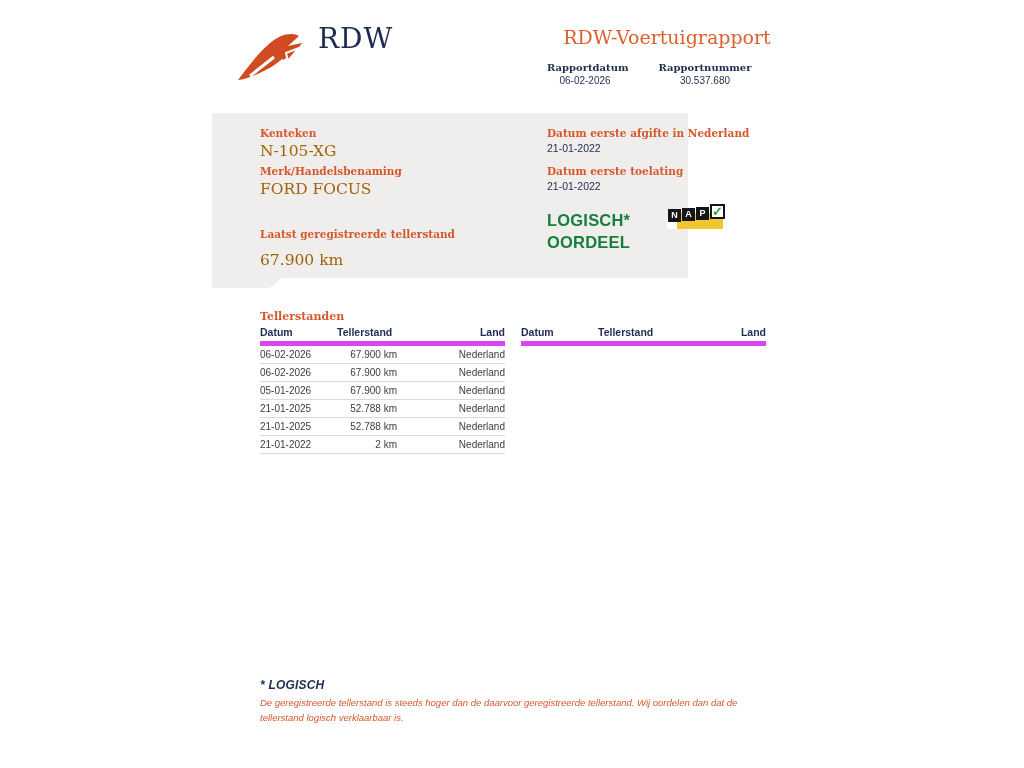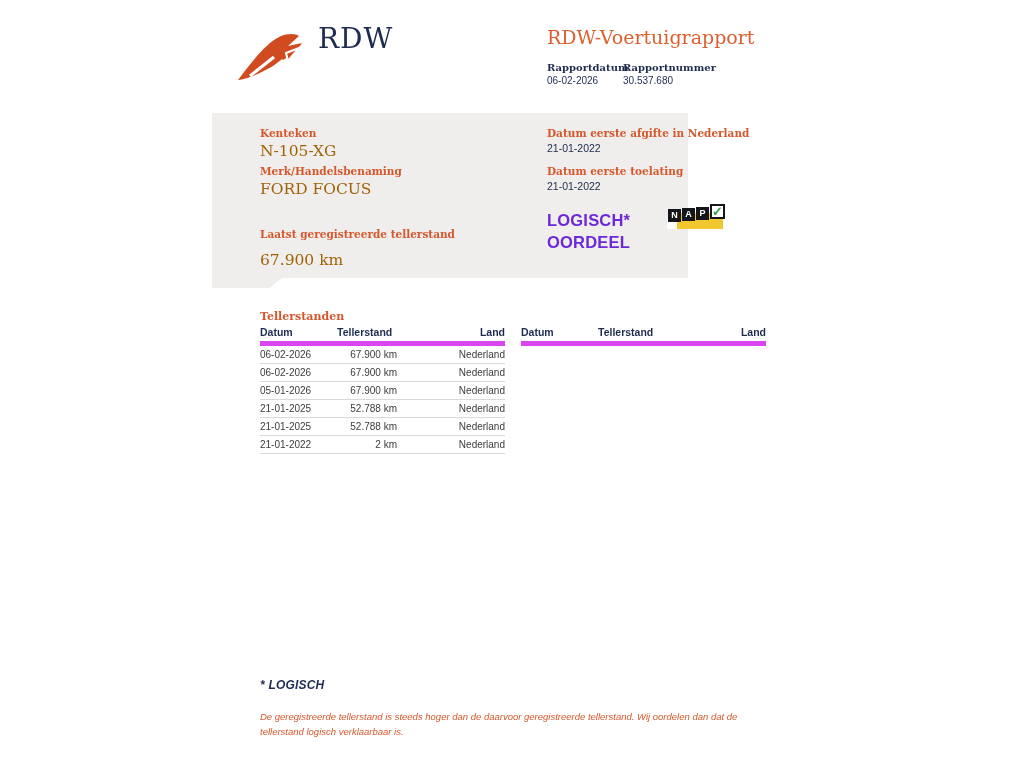--- a/index.html
+++ b/index.html
@@ -6,42 +6,42 @@
   html,body { width:1024px; height:768px; background:#ffffff; overflow:hidden;
               font-family:"Liberation Sans", sans-serif; }
   .page { position:relative; width:1024px; height:768px; background:#fff; }
 
   
   .logo { position:absolute; left:236px; top:24px; display:flex; align-items:flex-start; }
   .logo svg { display:block; margin-top:6px; }
   .logo-text { font-family:"DejaVu Serif", serif; font-size:28px; color:#1f2c50;
                letter-spacing:1px; margin-left:8px; line-height:30px;text-align:center; }
 
-  .title-block { position:absolute; left:547px; top:26px; width:240px; }
+  .title-block { position:absolute; left:547px; top:26px; width:240px;text-align:center; }
   .report-title { font-family:"DejaVu Serif", serif; font-weight:500; font-size:19px;
                   color:#dd5f2e; white-space:nowrap; }
   .meta { display:grid; grid-template-columns:76px auto; margin-top:14px; row-gap:2px; }
   .meta-label { font-family:"DejaVu Serif", serif; font-weight:bold; font-size:10px;
                 color:#1f2c50; white-space:nowrap; }
   .meta-value { font-size:10px; color:#1f2c50; white-space:nowrap; }
 
   
   .panel { position:absolute; left:212px; top:113px; width:476px; height:165px;
            background:#f0eeec; }
   .panel::after { content:""; position:absolute; left:0; top:165px; width:70px; height:10px;
                   background:#f0eeec;
                   clip-path:polygon(0 0, 100% 0, 82% 100%, 0 100%); }
   .p-label { position:absolute; font-family:"DejaVu Serif", serif; font-weight:bold;
              font-size:10.5px; color:#d5582c; white-space:nowrap; }
   .p-serif { position:absolute; font-family:"DejaVu Serif", serif; font-size:15.5px;
              color:#a16207; white-space:nowrap; }
   .p-sans  { position:absolute; font-size:10.5px; color:#22304f; white-space:nowrap; }
 
   .oordeel { position:absolute; left:335px; top:96px; font-weight:bold; font-size:16.5px;
-             color:#6d28d9; line-height:22px; letter-spacing:0.2px; }
+             color:#15803d; line-height:22px; letter-spacing:0.2px; }
 
   
   .nap { position:absolute; left:455px; top:91px; width:60px; height:28px; }
   .nap .yellow { position:absolute; left:8px; top:9px; width:48px; height:16px; background:#f2c62e; }
   .nap .whitesq { position:absolute; left:0; top:15px; width:10px; height:10px; background:#ffffff; }
   .nap .tile { position:absolute; width:13px; height:13px; background:#15151c; color:#ffffff;
                font-weight:bold; font-size:9px; line-height:13px; text-align:center; }
   .nap .t-n { left:1px;  top:5px; }
   .nap .t-a { left:15px; top:4px; }
   .nap .t-p { left:29px; top:3px; }
@@ -59,21 +59,21 @@
   table.ts th { font-size:10.5px; font-weight:bold; color:#1f2c50; text-align:left;
                 padding:0 0 3px 0; border-bottom:5px solid #d946ef; }
   table.ts th.r { text-align:right; }
   table.ts td { font-size:10px; color:#3c3c3c; padding:3px 0; border-bottom:1px solid #d9d9d9;
                 white-space:nowrap; }
   table.ts td.r { text-align:right; }
 
   
   .footnote { position:absolute; left:260px; top:678px; width:492px;font-style:italic; }
   .fn-title { font-weight:bold; font-size:12px; color:#1f2c50; letter-spacing:0.2px; }
-  .fn-text { margin-top:18px; font-size:9.5px; line-height:14.5px; color:#d5582c; }
+  .fn-text { margin-top:4px; font-size:9.5px; line-height:14.5px; color:#d5582c; }
 </style>
 </head>
 <body>
 
 <div class="page">
 
   <div class="logo">
     <svg width="74" height="52" viewBox="0 0 74 52" aria-hidden="true">
       <path d="M2,50 C14,34 30,13 44,6.5 C52,3 60,3.5 63,6 L52,16 L66,13 C61,21 51,28 39,35 C27,42 12,49 2,50 Z" fill="#d04b1f"></path>
       <line x1="14" y1="46" x2="38" y2="27" stroke="#ffffff" stroke-width="3.2"></line>

